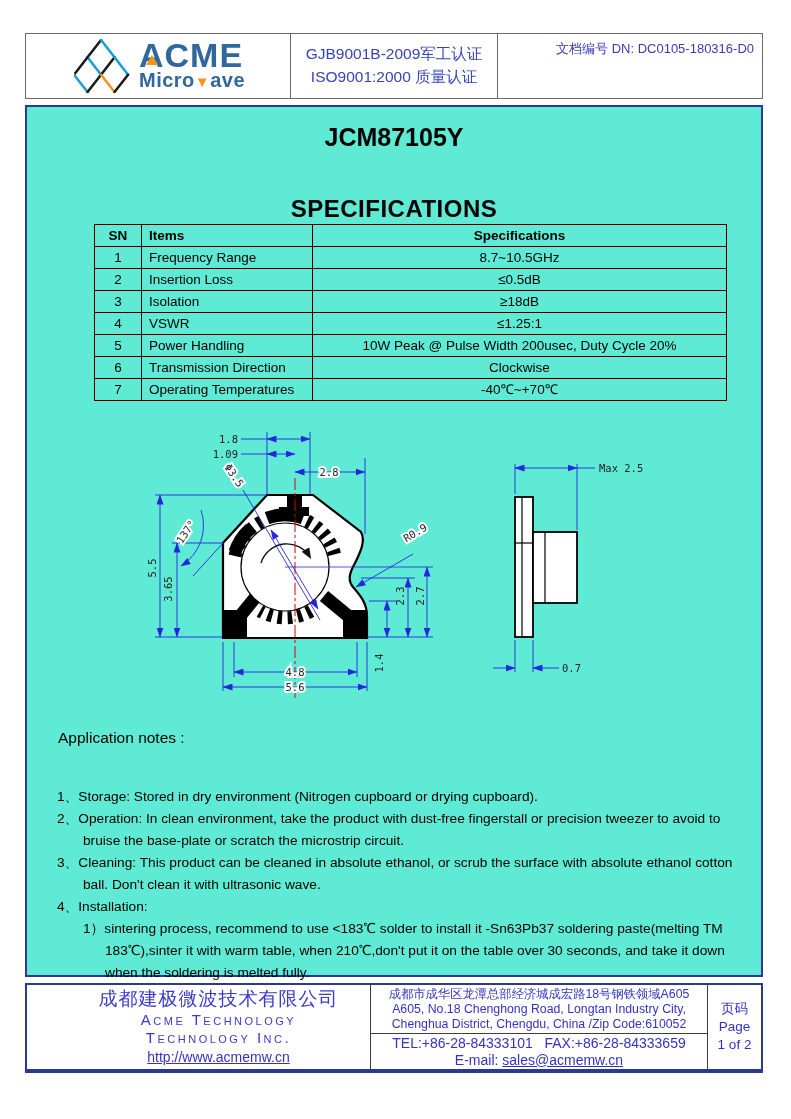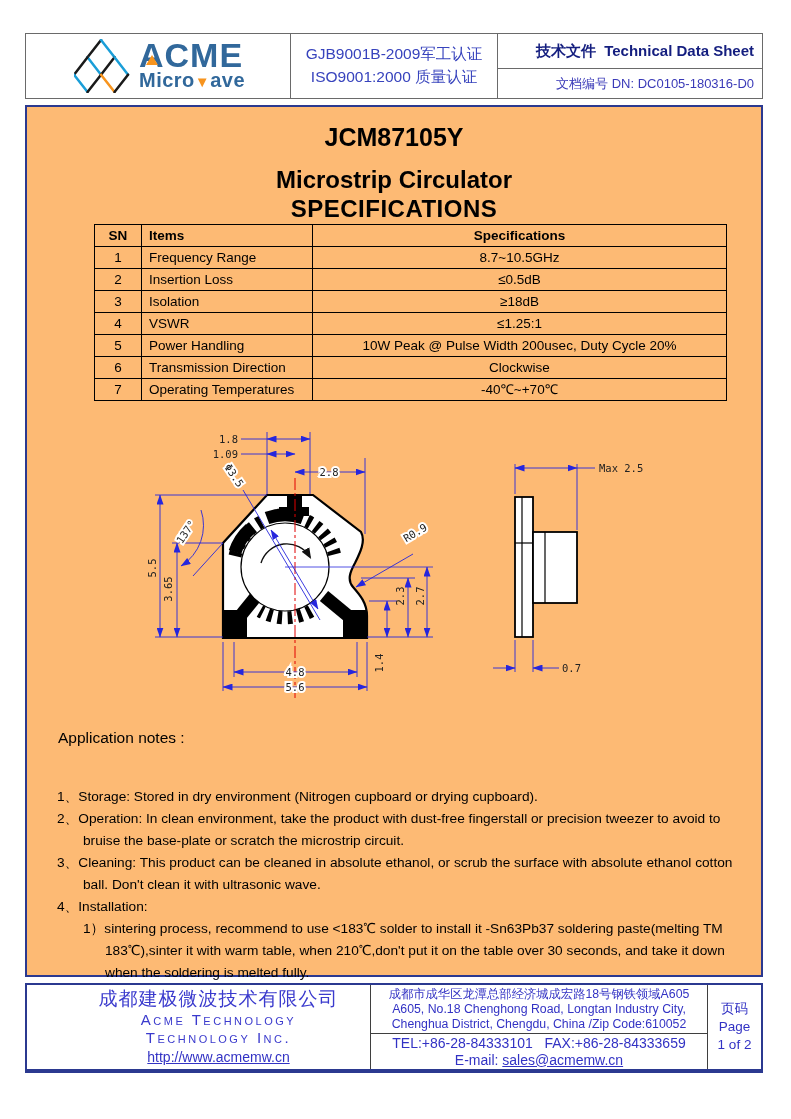--- a/index.html
+++ b/index.html
@@ -18,21 +18,21 @@
   .micro .tri{color:#f7941e;font-size:15px;}
   .h-col2{width:208px;border-left:1px solid #6a6a6a;border-right:1px solid #6a6a6a;
           display:flex;flex-direction:column;justify-content:center;text-align:center;
           color:#3743bd;font-size:15.5px;gap:2px;box-sizing:border-box;}
   .h-col3{flex:1;display:flex;flex-direction:column;box-sizing:border-box;}
   .h-col3-r1{height:34px;line-height:34px;border-bottom:1px solid #6a6a6a;text-align:right;
              padding-right:8px;font-weight:bold;color:#141e7f;font-size:15px;}
   .h-col3-r2{flex:1;text-align:right;padding-right:8px;color:#3a3ab8;font-size:13px;line-height:29px;}
   
   #main-box{position:absolute;left:25px;top:105px;width:738px;height:872px;
-            border:2px solid #2b3990;box-sizing:border-box;background:#fdba74;}
+            border:2px solid #2b3990;box-sizing:border-box;background:#5eead4;}
   .t1,.t2,.t3{position:absolute;left:0;width:100%;text-align:center;font-weight:bold;}
   .t1{top:16px;font-size:25px;}
   .t2{top:59px;font-size:24px;}
   .t3{top:88px;font-size:24px;letter-spacing:0.5px;}
   table.spec{position:absolute;left:67px;top:117px;width:622px;border-collapse:collapse;
              font-size:13.5px;table-layout:fixed;}
   table.spec th,table.spec td{border:1.5px solid #000;height:21px;padding:0 0;line-height:15px;}
   table.spec .c-sn{width:46px;text-align:center;}
   table.spec .c-it{width:163px;text-align:left;padding-left:7px;}
   table.spec .c-sp{width:413px;text-align:center;}
@@ -85,32 +85,28 @@
     <span class="logo-text">
       <span class="acme"><span>ACME</span><i class="acme-tri"></i></span>
       <span class="micro"><span>Micro</span><span class="tri">▼</span><span>ave</span></span>
     </span>
   </div>
   <div class="h-col2">
     <div>GJB9001B-2009军工认证</div>
     <div>ISO9001:2000 质量认证</div>
   </div>
   <div class="h-col3">
-    <div class="h-col3-r1">
-      <span>技术文件</span>&nbsp;&nbsp;<span>Technical Data Sheet</span>
-    </div>
     <div class="h-col3-r2">
       <span>文档编号 DN:</span>&nbsp;<span>DC0105-180316-D0</span>
     </div>
   </div>
 </div>
 
 <div id="main-box">
   <div class="t1">JCM87105Y</div>
-  <div class="t2">Microstrip Circulator</div>
   <div class="t3">SPECIFICATIONS</div>
 
   <table class="spec">
     <tbody>
         <tr>
       <th class="c-sn">SN</th>
       <th class="c-it">Items</th>
       <th class="c-sp">Specifications</th>
     </tr>
     <tr>

